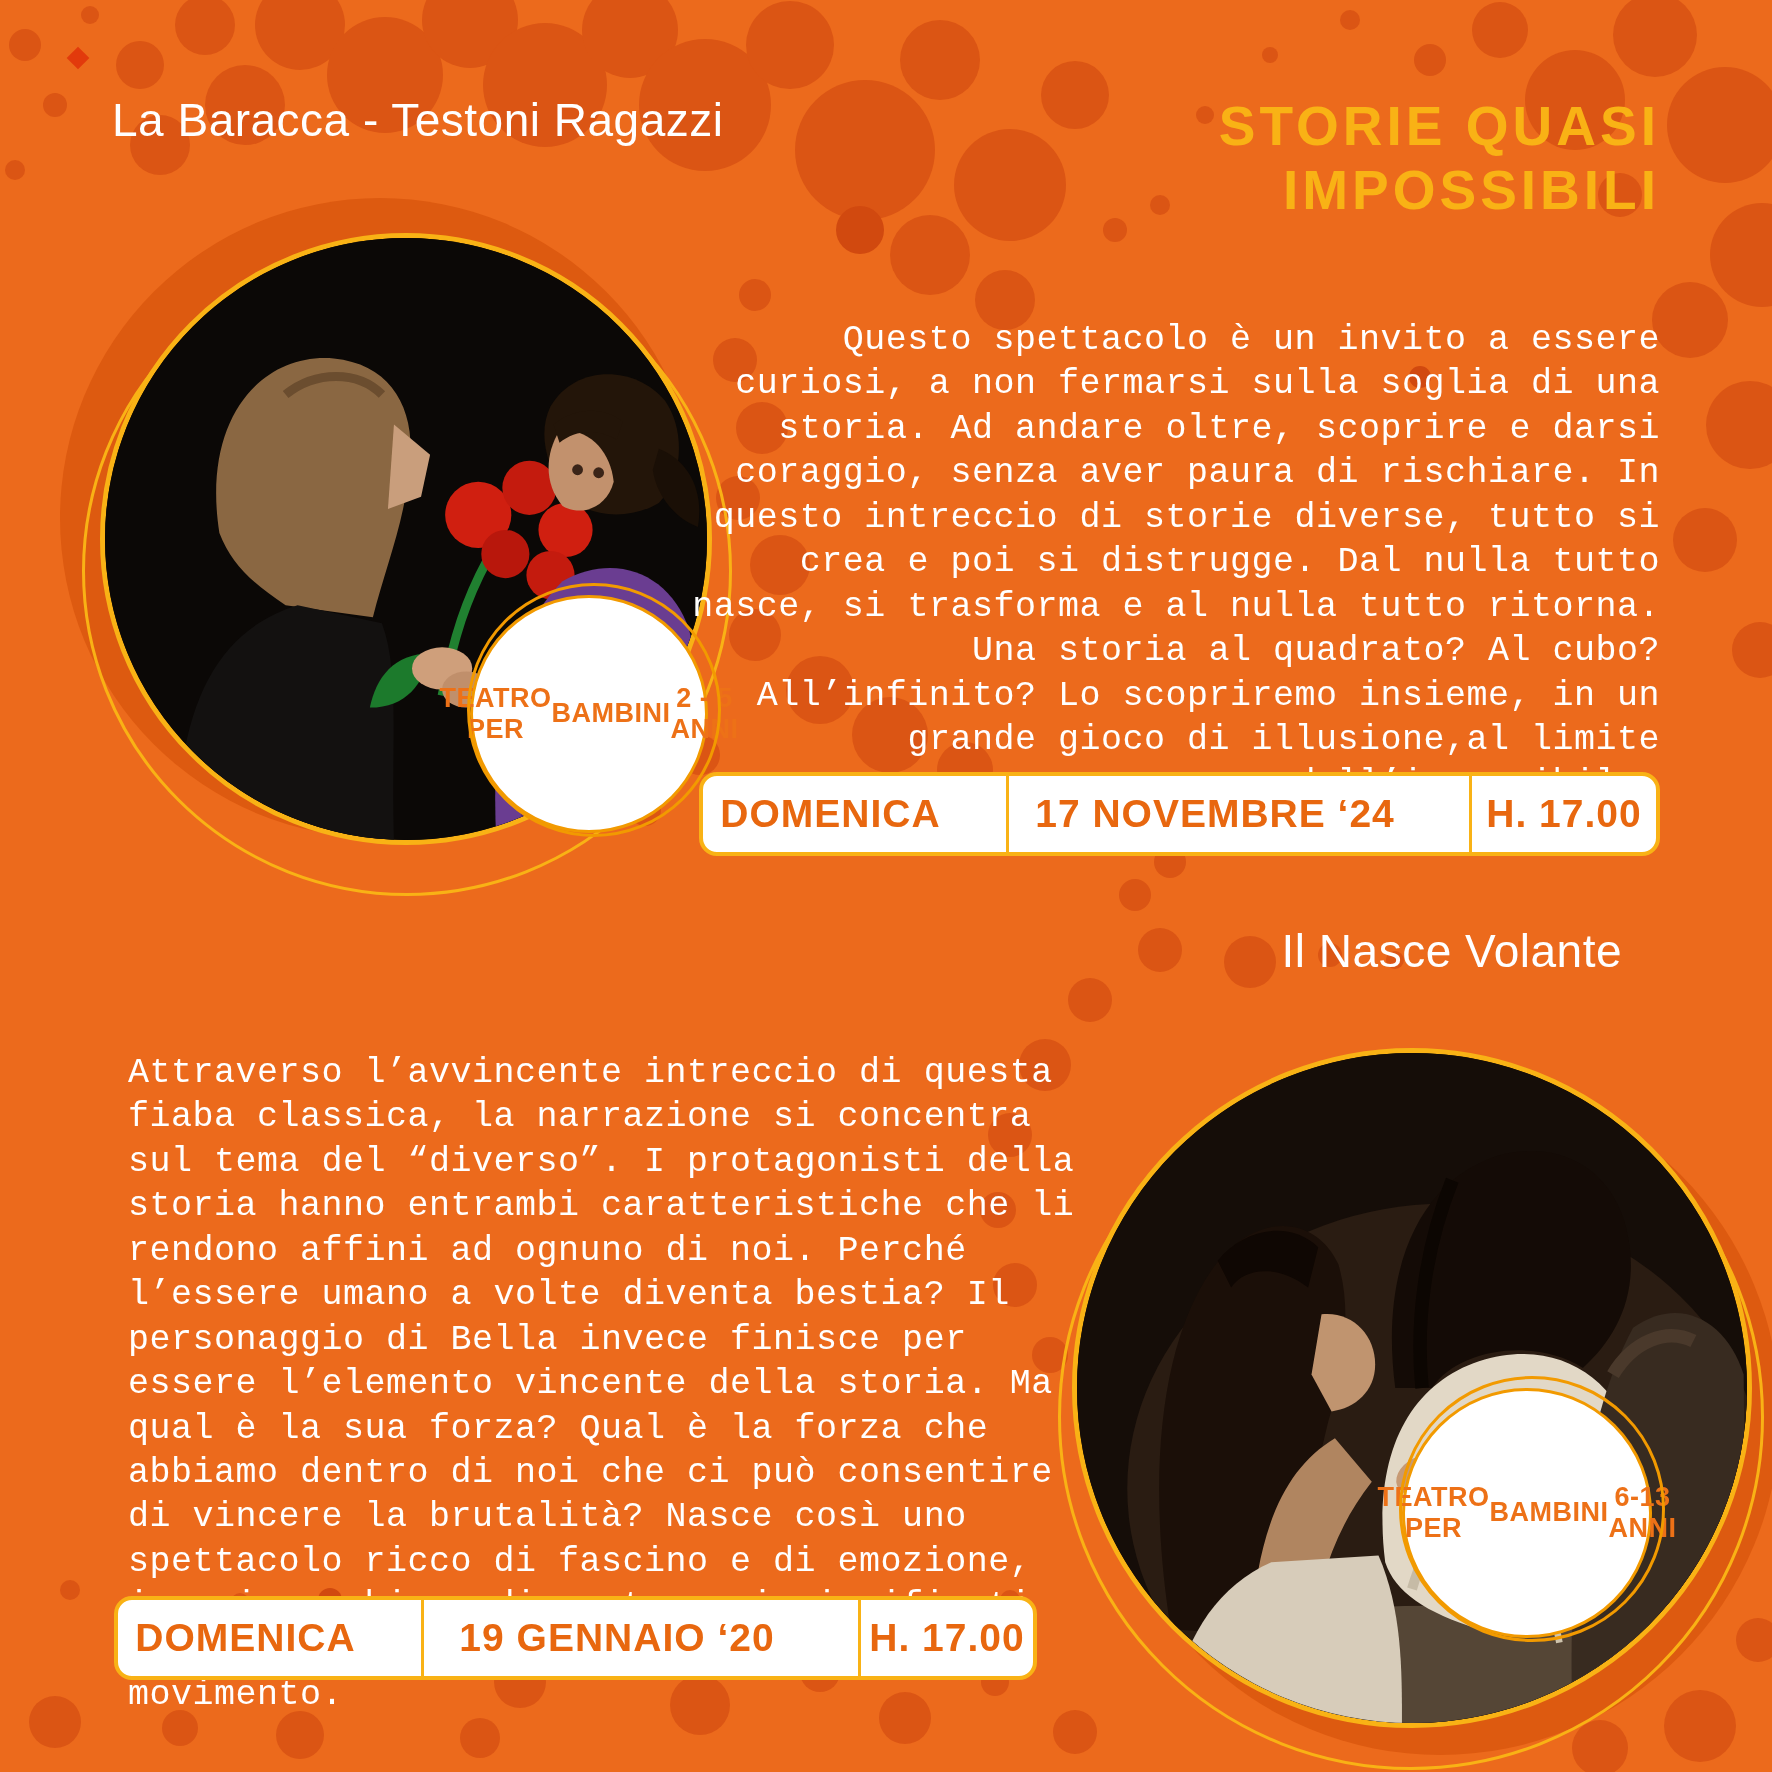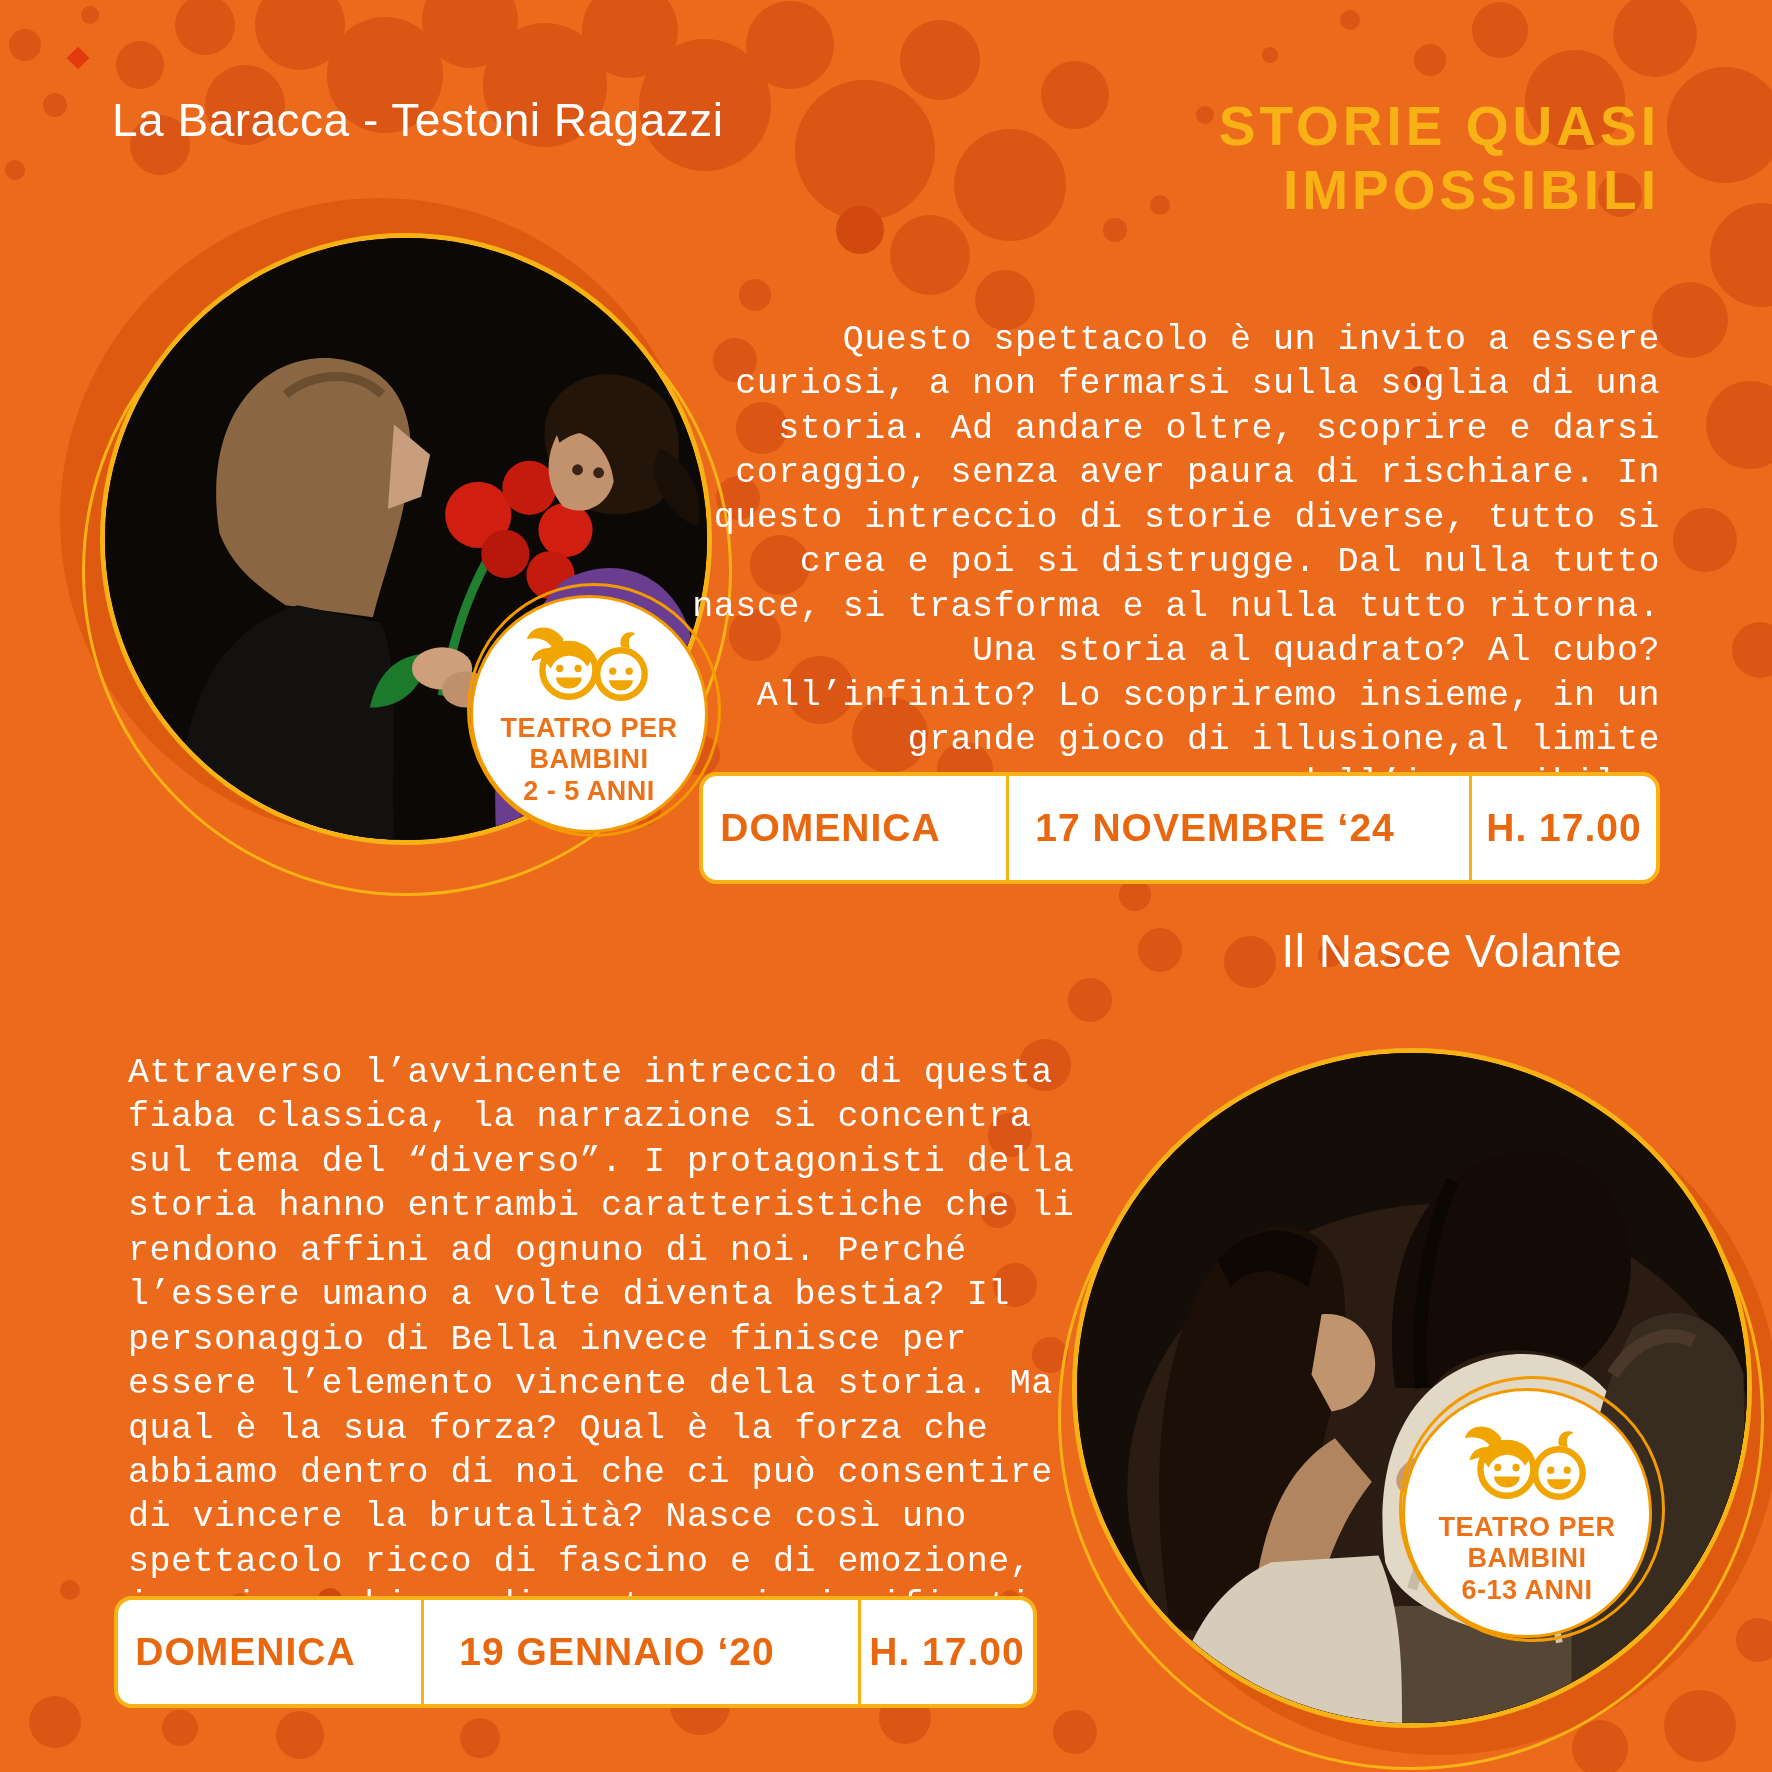--- a/index.html
+++ b/index.html
@@ -24,21 +24,21 @@
   .photo1        { left:100px; top:233px;  width:612px; height:612px; }
 
   .photo2-shadow { left:1100px; top:1075px; width:680px; height:680px; }
   .ring-echo2    { left:1058px; top:1064px; width:700px; height:700px; }
   .photo2        { left:1072px; top:1048px; width:680px; height:680px; }
 
   
   .badge {
     position:absolute; z-index:5; background:#fff; border-radius:50%;
     border:3px solid #F29A00; box-sizing:border-box;
-    display:flex; flex-direction:column; align-items:center; justify-content:center;
+    display:flex; flex-direction:row; align-items:center; justify-content:center;
     text-align:center;
   }
   .badge::before {
     content:""; position:absolute; inset:-11px; border-radius:50%;
     border:3px solid #F29A00; transform:translate(5px,-4px);
   }
   .badge1 { left:470px;  top:595px;  width:238px; height:238px; }
   .badge2 { left:1402px; top:1388px; width:250px; height:250px; }
   .kids-icon { width:148px; height:84px; margin-bottom:8px; }
   .badge-line {
@@ -60,21 +60,21 @@
 
   .desc {
     position:absolute; z-index:4; color:#fff; font-size:35px;
     line-height:1.27; letter-spacing:.5px;font-family:Liberation Mono, monospace;
   }
   .desc1 { right:112px; top:283px; width:975px; text-align:right; }
   .desc2 { left:128px; top:1016px; width:950px; text-align:left; }
 
   
   .datebar {
-    position:absolute; z-index:4; display:flex; height:112px; box-sizing:border-box;
+    position:absolute; z-index:4; display:flex; height:84px; box-sizing:border-box;
     background:#fff; border:4px solid #F9B215; border-radius:18px; overflow:hidden;
   }
   .datebar1 { right:112px; top:772px; }
   .datebar2 { left:114px;  top:1596px; }
   .datebar .cell {
     display:flex; align-items:center; justify-content:center;
     color:#E8670F; font-weight:700; font-size:39px; letter-spacing:1px;
   }
   .datebar .cell + .cell { border-left:3px solid #F9B215;margin-left:48px; }
   .datebar1 .c-day  { width:255px; }

